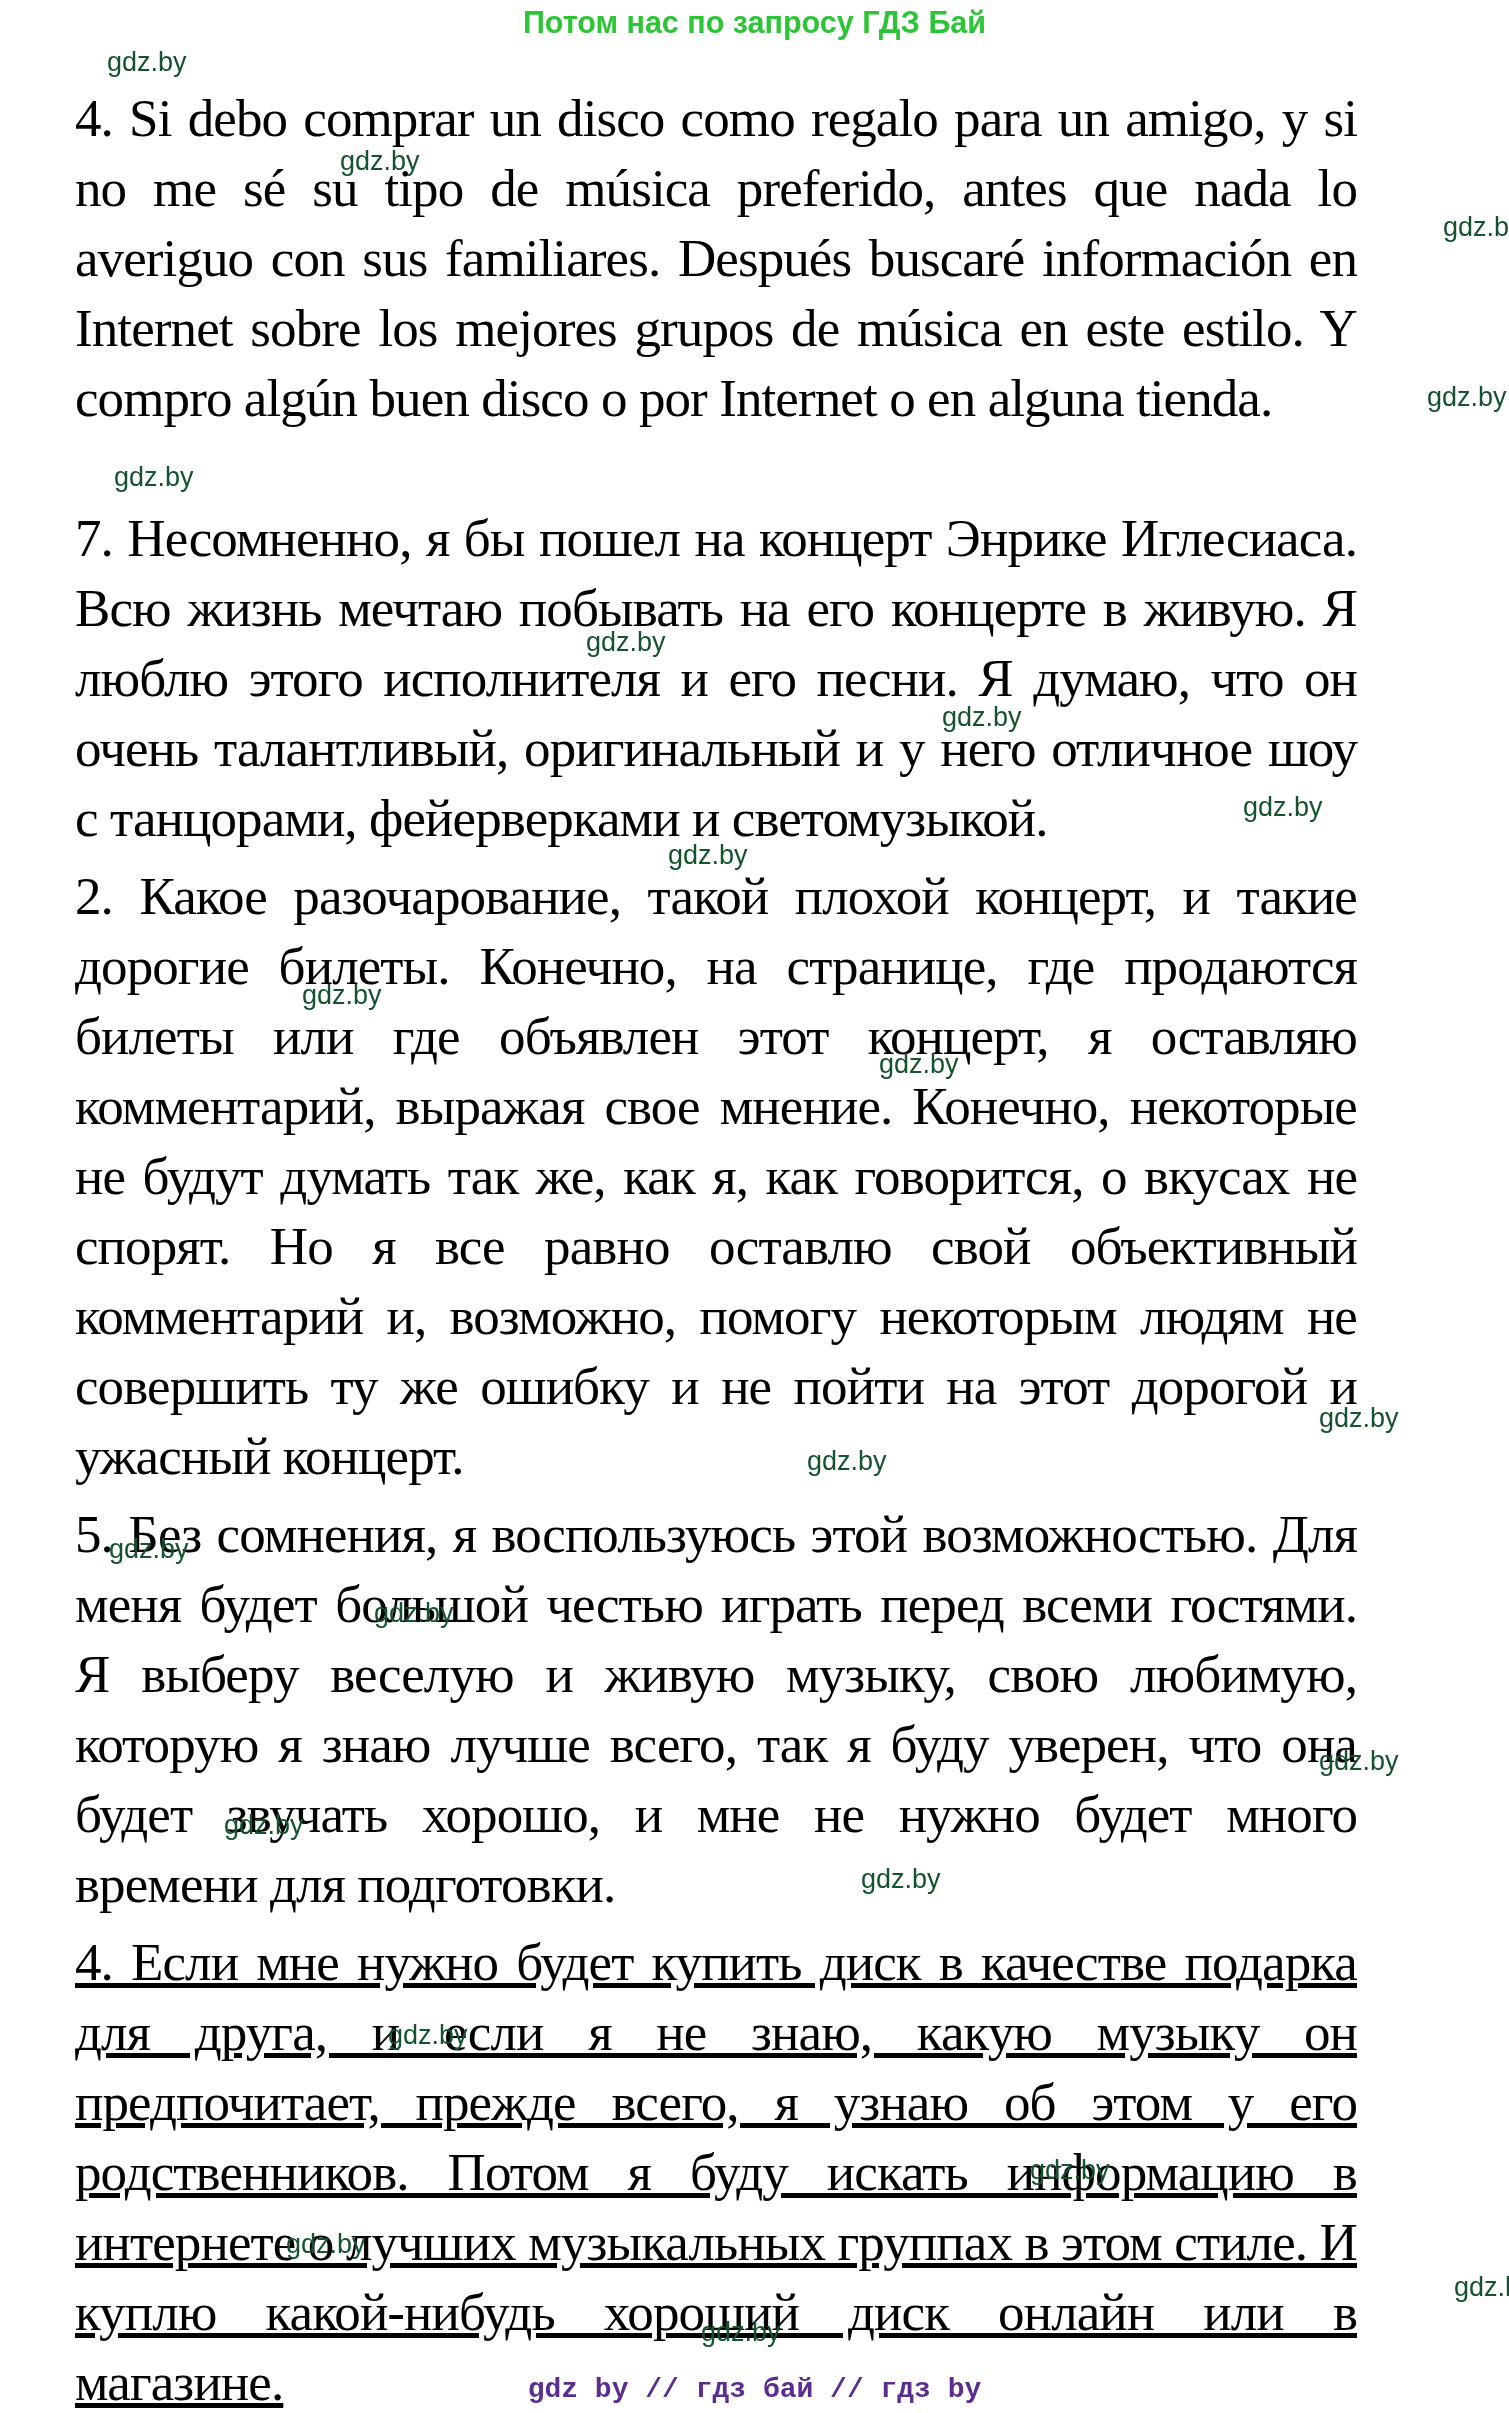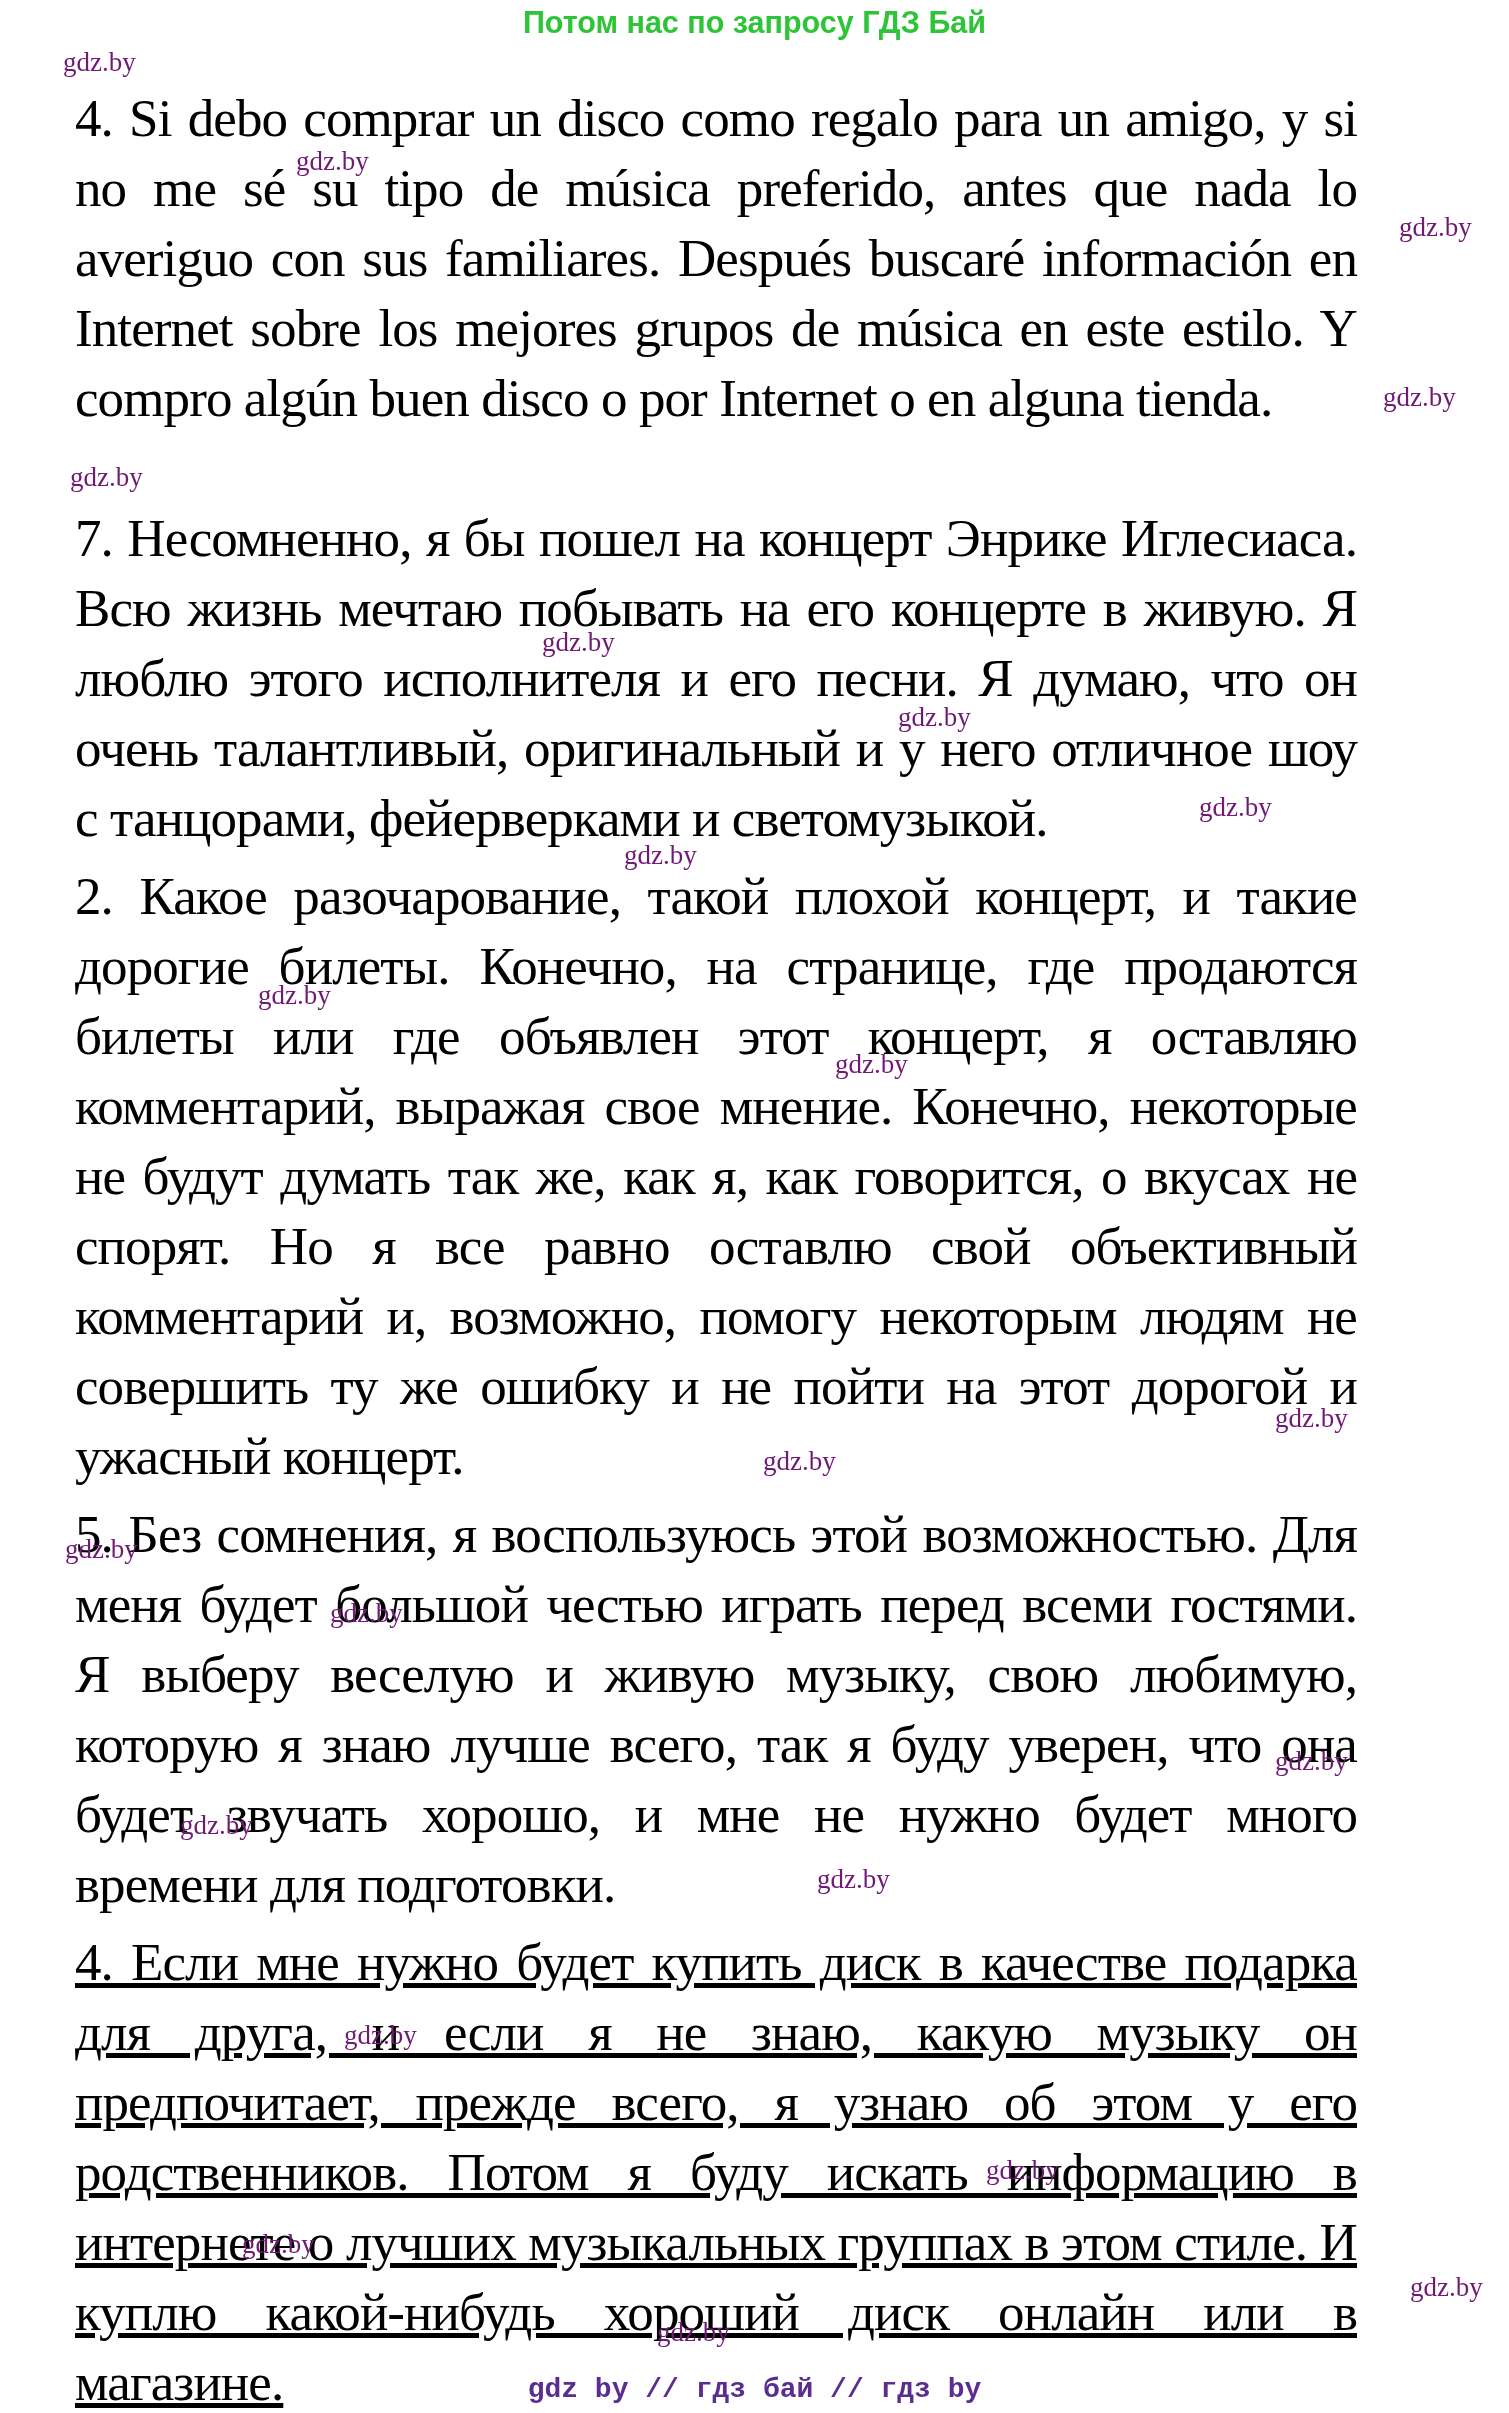--- a/index.html
+++ b/index.html
@@ -38,25 +38,26 @@
     font-size: 53px;
     line-height: 70px;
     letter-spacing: -0.9px;
     text-align: justify;
     text-justify: inter-word;
   }
   .para.gap-large { margin-top: 70px; }
   .para.gap-small { margin-top: 7.2px; text-decoration: underline; }
   .wm {
     position: absolute;
-    font-family: Liberation Serif, serif;
+    font-family: Liberation Sans, sans-serif;
     font-size: 27px;
-    color: #701a75;
+    color: #14532d;
     white-space: nowrap;
     letter-spacing: 0;
+    margin-left: 44px;
   }
   .promo-footer {
     position: absolute;
     top: 2374px;
     left: 0;
     width: 1509px;
     text-align: center;
     font-family: "Liberation Sans", sans-serif;
     font-size: 28px;
     font-weight: bold;

